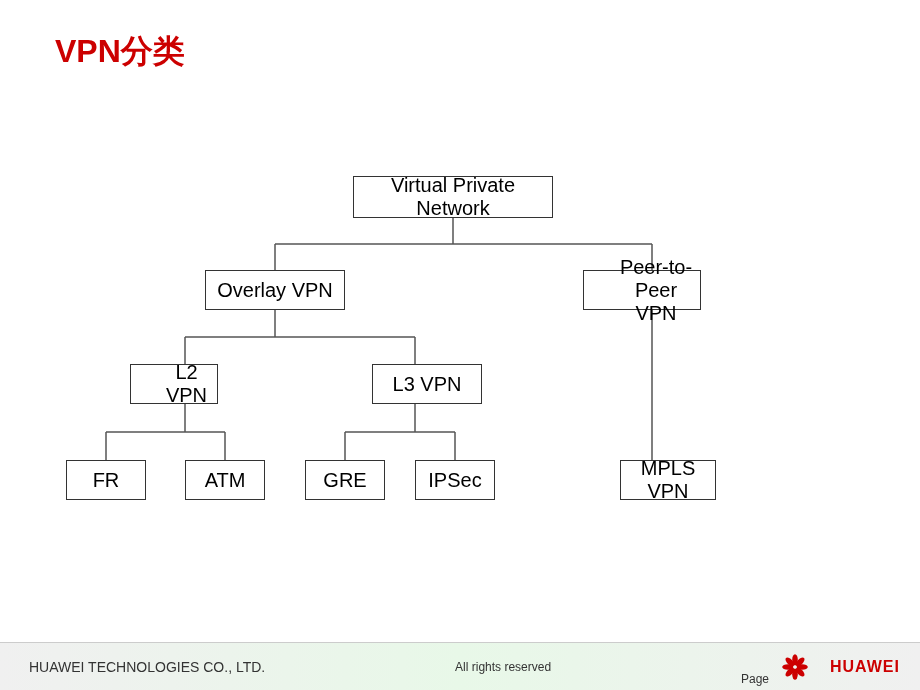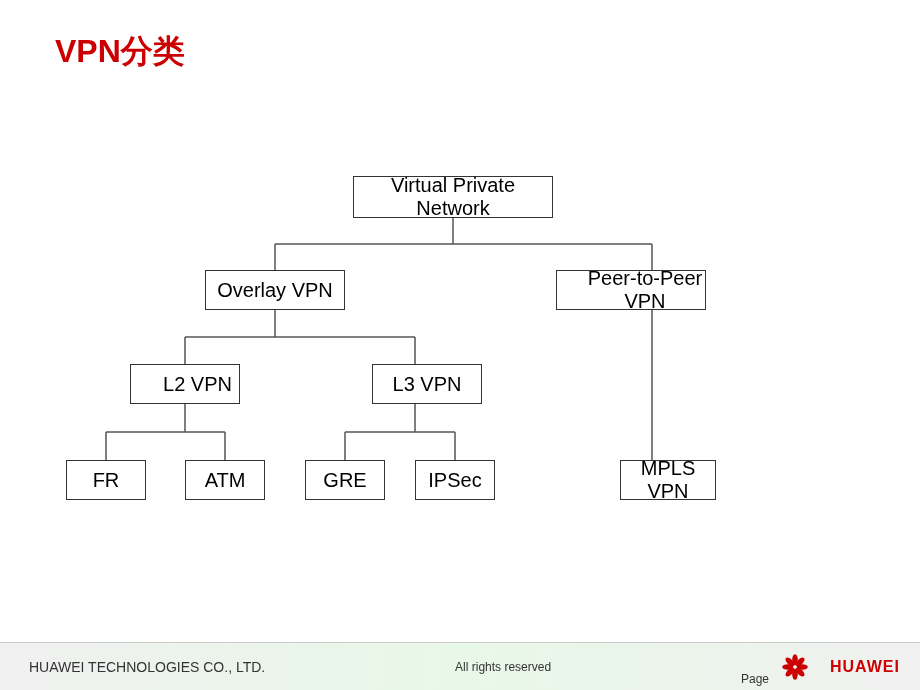--- a/index.html
+++ b/index.html
@@ -146,25 +146,25 @@
   </svg>
 
   <div class="node" style="left:353px; top:56px; width:200px; height:42px;">
     <span>Virtual Private Network</span>
   </div>
 
   <div class="node" style="left:205px; top:150px; width:140px; height:40px;">
     <span>Overlay VPN</span>
   </div>
 
-  <div class="node" style="left:556px; top:150px; width:150px; height:40px;padding-left:28px;">
+  <div class="node" style="left:583px; top:150px; width:118px; height:40px;padding-left:28px;">
     <span>Peer-to-Peer VPN</span>
   </div>
 
-  <div class="node" style="left:130px; top:244px; width:110px; height:40px;padding-left:25px;">
+  <div class="node" style="left:130px; top:244px; width:88px; height:40px;padding-left:25px;">
     <span>L2 VPN</span>
   </div>
 
   <div class="node" style="left:372px; top:244px; width:110px; height:40px;">
     <span>L3 VPN</span>
   </div>
 
   <div class="node" style="left:66px; top:340px; width:80px; height:40px;">
     <span>FR</span>
   </div>

